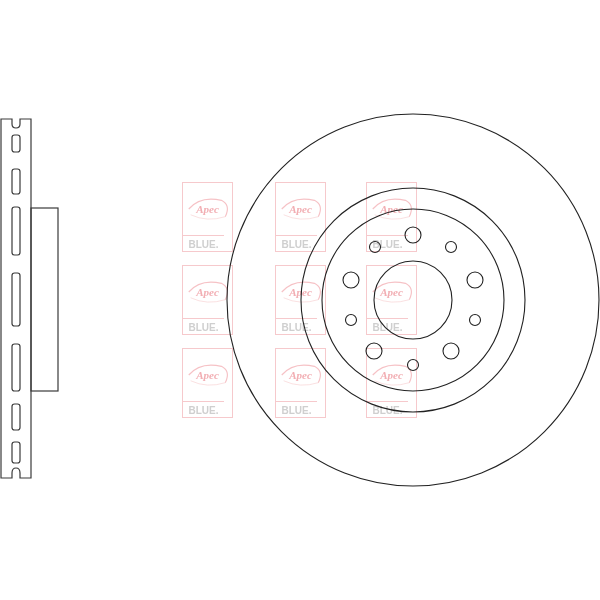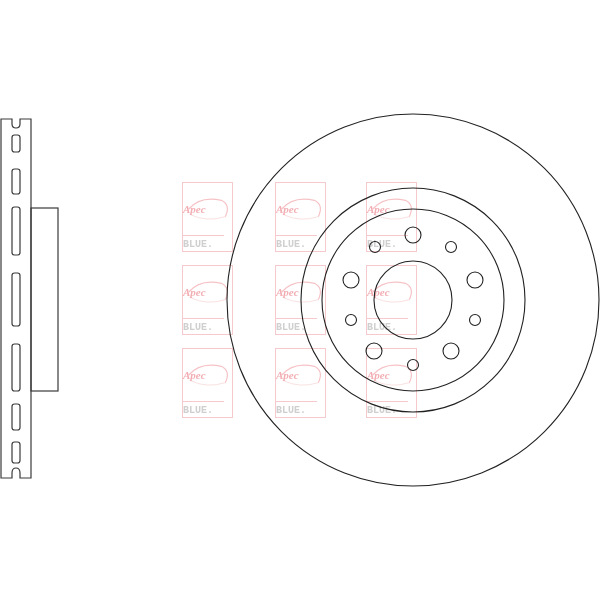--- a/index.html
+++ b/index.html
@@ -1,21 +1,21 @@
 <!DOCTYPE html>
 <html><head>
 <meta charset="utf-8">
 <style>
   html,body{margin:0;padding:0;background:#ffffff;}
   body{width:600px;height:600px;position:relative;overflow:hidden;font-family:"Liberation Sans",sans-serif;}
   svg{position:absolute;left:0;top:0;}
   .wm{position:absolute;width:51px;height:70px;border:1px solid #f6c9cc;box-sizing:border-box;}
   .wm .logo{position:absolute;left:0;top:0;width:100%;height:52px;}
-  .wm .brand{position:absolute;left:0;right:0;top:20px;font-family:"Liberation Serif",serif;font-style:italic;font-weight:bold;font-size:11px;color:#f2aeb3;}
-  .wm .sub{position:absolute;left:0;right:8px;top:52px;height:17px;border-top:1px solid #f6c9cc;text-align:left;font-size:10px;font-weight:bold;color:#cfcfcf;line-height:17px;font-family:Liberation Mono, monospace;}
+  .wm .brand{position:absolute;left:0;right:0;top:20px;text-align:center;font-family:"Liberation Serif",serif;font-style:italic;font-weight:bold;font-size:11px;color:#f2aeb3;}
+  .wm .sub{position:absolute;left:0;right:8px;top:52px;height:17px;border-top:1px solid #f6c9cc;text-align:center;font-size:10px;font-weight:bold;color:#cfcfcf;line-height:17px;}
 </style>
 </head>
 <body>
 
 <svg width="600" height="600" viewBox="0 0 600 600">
 
   <g fill="none" stroke="#3a3a3a" stroke-width="1.2">
     <path d="M1,119 L12,119 L12,124 Q12,128 16,128 Q20,128 20,124 L20,119 L31,119 L31,478 L20,478 L20,473 Q20,468 16,468 Q12,468 12,473 L12,478 L1,478 Z"></path>
     <rect x="31" y="208" width="27" height="183"></rect>
     <rect x="12" y="135" width="8" height="17" rx="2.5"></rect>

